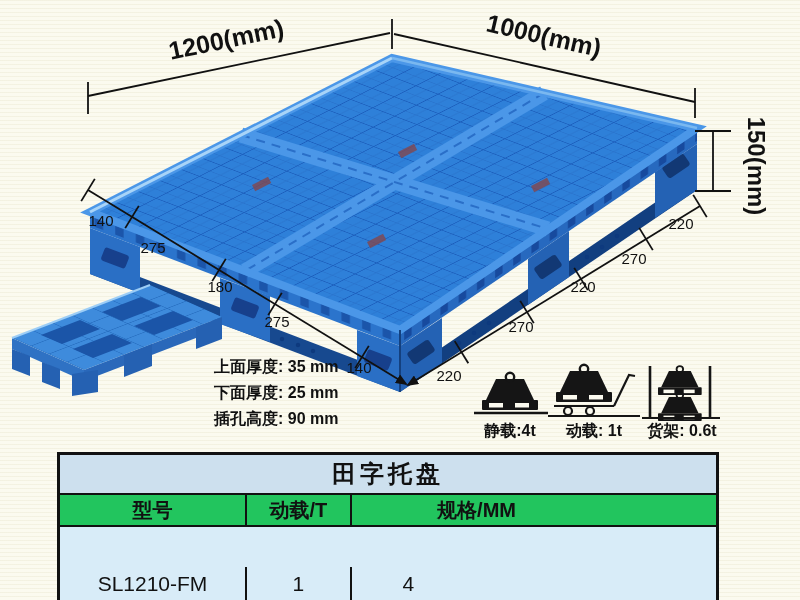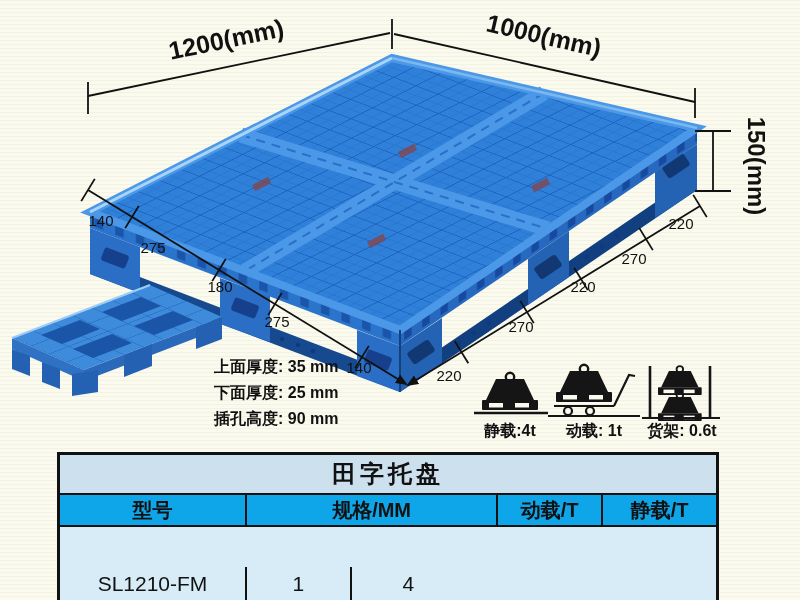--- a/index.html
+++ b/index.html
@@ -19,21 +19,21 @@
   .spec-table{
     position:absolute;left:57px;top:452px;width:662px;
     border:3px solid #111;box-sizing:border-box;background:#fff;
   }
   .t-title{
     height:38px;line-height:38px;text-align:center;
     background:#cde0ee;font-size:24px;font-weight:bold;
     border-bottom:2px solid #111;letter-spacing:4px;
   }
   .t-row{display:flex;width:100%;}
-  .t-row.head{background:#0ea5e9;border-bottom:2px solid #111;}
+  .t-row.head{background:#22c55e;border-bottom:2px solid #111;}
   .t-row.data{background:#d8ecf8;}
   .t-cell{
     box-sizing:border-box;text-align:center;overflow:hidden;
     border-left:2px solid #111;
   }
   .t-cell:first-child{border-left:none;}
   .t-row.head .t-cell{height:30px;line-height:30px;font-size:20px;font-weight:bold;}
   .t-row.data .t-cell{height:33px;line-height:33px;font-size:21px;font-weight:500;margin-top:40px;}
   .c1{width:28.2%;} .c2{width:38.3%;} .c3{width:16.0%;} .c4{width:17.5%;}
 </style>
@@ -234,23 +234,22 @@
       <text class="icon-label" text-anchor="middle" x="510" y="436">静载:4t</text>
       <text class="icon-label" text-anchor="middle" x="594" y="436">动载: 1t</text>
       <text class="icon-label" text-anchor="middle" x="682" y="436">货架: 0.6t</text>
     </g>
   </svg>
 
   <div class="spec-table">
     <div class="t-title">田字托盘</div>
     <div class="t-row head">
       <div class="t-cell c1">型号</div>
+      <div class="t-cell c3">动载/T</div>
       <div class="t-cell c2">规格/MM</div>
-      <div class="t-cell c3">动载/T</div>
-      <div class="t-cell c4">静载/T</div>
     </div>
     <div class="t-row data">
       <div class="t-cell c1">SL1210-FM</div>
       <div class="t-cell c3">1</div>
       <div class="t-cell c4">4</div>
     </div>
   </div>
 
 </div>
 

